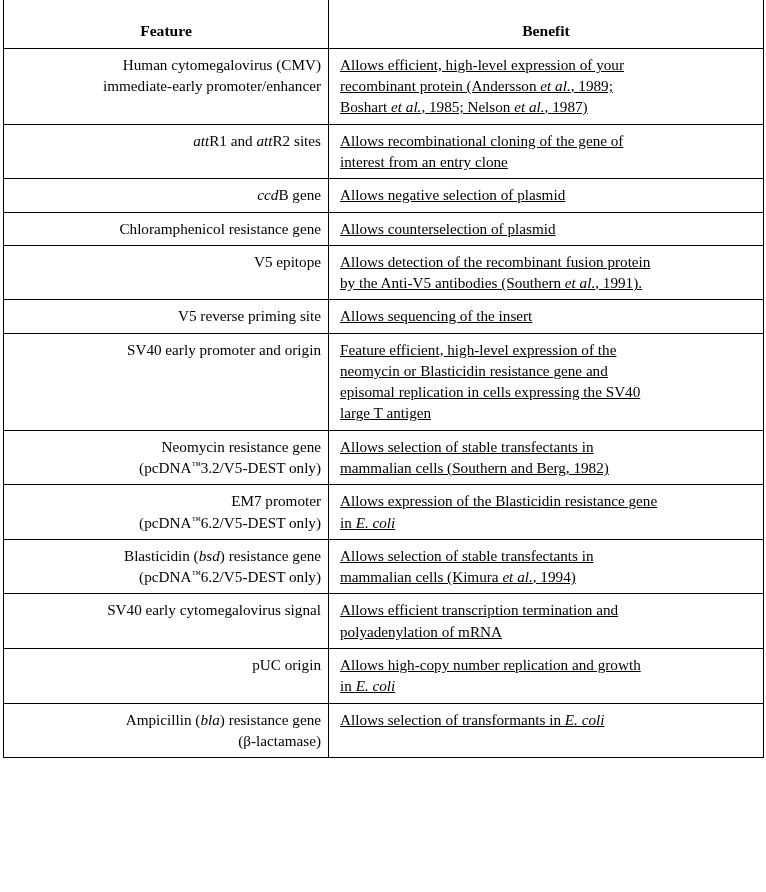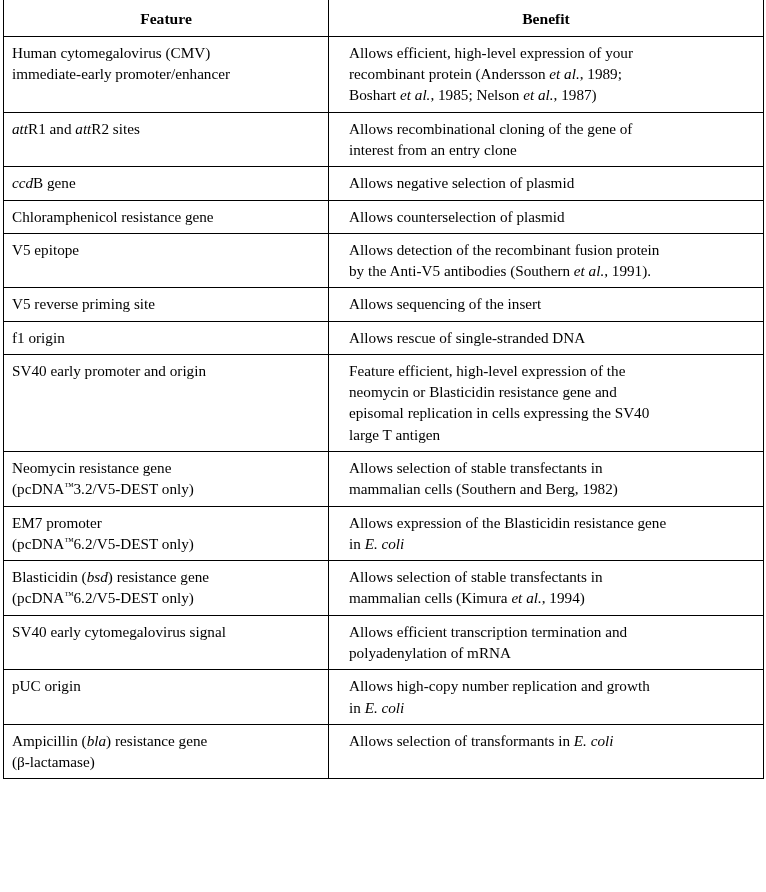--- a/index.html
+++ b/index.html
@@ -32,25 +32,25 @@
     padding: 5px 7px 6px 7px;
     font-size: 15.2px;
     line-height: 1.40;
   }
   
   #feature-table thead th {
     border-top: none;
     text-align: center;
     font-weight: bold;
     font-size: 15.6px;
-    padding-top: 8px;
+    padding-top: 20px;
     padding-bottom: 6px;
   }
-  #feature-table td.cell-feature { padding-left: 8px; }
-  #feature-table td.cell-benefit { padding-left: 20px; }
+  #feature-table td.cell-feature { padding-left: 8px; text-align: right; }
+  #feature-table td.cell-benefit { padding-left: 11px; text-decoration: underline; }
 
   .ital { font-style: italic; }
   .bold { font-weight: normal; }
   .tm {
     font-size: 0.62em;
     vertical-align: 0.52em;
     letter-spacing: 0;
   }
   .line { display: block; }
 </style>
@@ -124,28 +124,20 @@
     <tr>
       <td class="cell-feature">
           <span class="line">V5 reverse priming site</span>
         </td>
       <td class="cell-benefit">
           <span class="line">Allows sequencing of the insert</span>
         </td>
     </tr>
 
 
-    <tr>
-      <td class="cell-feature">
-          <span class="line">f1 origin</span>
-        </td>
-      <td class="cell-benefit">
-          <span class="line">Allows rescue of single-stranded DNA</span>
-        </td>
-    </tr>
 
     <tr>
       <td class="cell-feature">
           <span class="line">SV40 early promoter and origin</span>
         </td>
       <td class="cell-benefit">
           <span class="line">Feature efficient, high-level expression of the</span>
           <span class="line">neomycin or Blasticidin resistance gene and</span>
           <span class="line">episomal replication in cells expressing the SV40</span>
           <span class="line">large T antigen</span>

